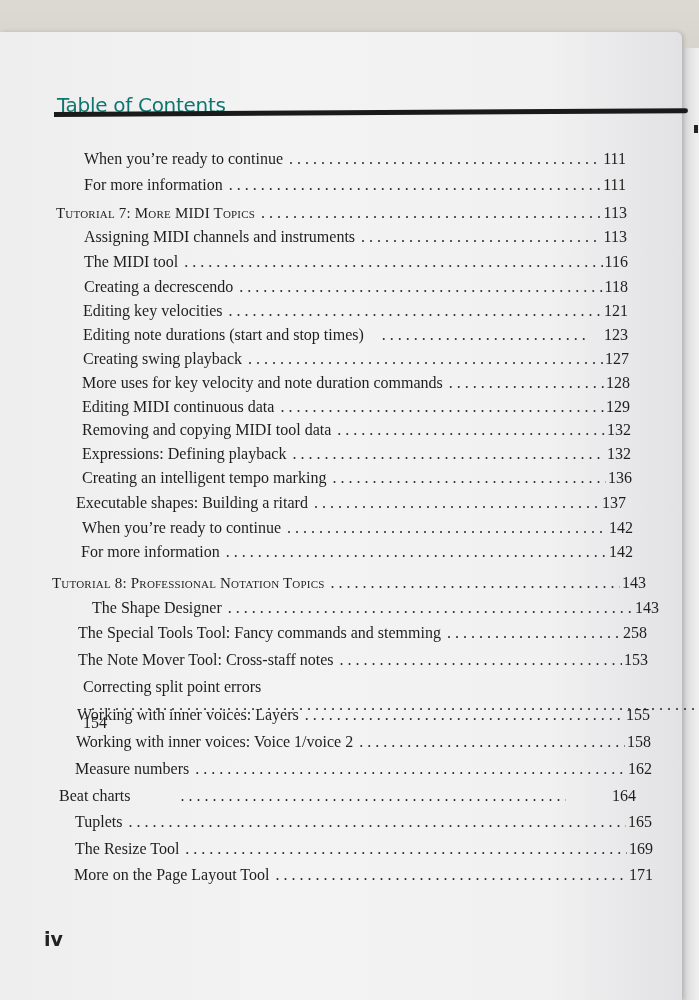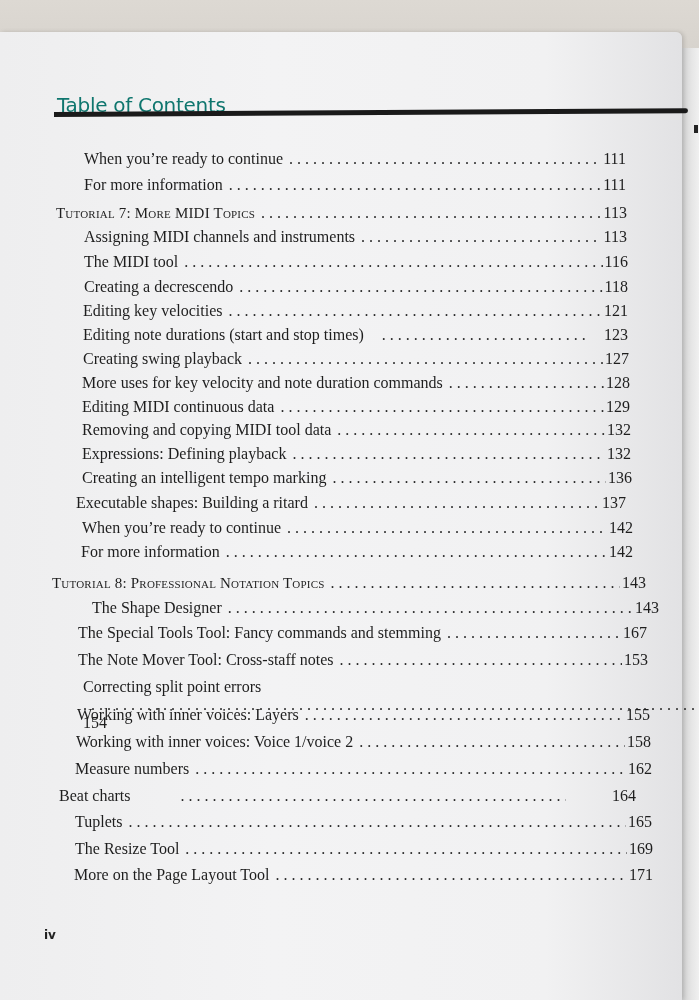--- a/index.html
+++ b/index.html
@@ -84,21 +84,21 @@
   .entry.chapter .label {
     font-variant: small-caps;
     font-size: 15px;
     letter-spacing: 0.2px;
   }
   .folio {
     position: absolute;
     left: 44px; top: 928px;
     font-family: "DejaVu Sans", sans-serif;
     font-weight: bold;
-    font-size: 12px;
+    font-size: 19px;
     color: #222;
   }
 </style>
 </head>
 <body>
 
 <div class="backdrop"></div>
 <div class="next-page"></div>
 
 <div class="page"></div>
@@ -200,21 +200,21 @@
     <span class="page-num">143</span>
   </div>
   <div class="entry" style="left:79px; top:599px; width:567px;margin-left:13px;">
     <span class="label">The Shape Designer</span>
     <span class="dots"></span>
     <span class="page-num">143</span>
   </div>
   <div class="entry" style="left:78px; top:624px; width:569px;">
     <span class="label">The Special Tools Tool: Fancy commands and stemming</span>
     <span class="dots"></span>
-    <span class="page-num">167</span>
+    <span class="page-num">258</span>
   </div>
   <div class="entry" style="left:78px; top:651px; width:570px;">
     <span class="label">The Note Mover Tool: Cross-staff notes</span>
     <span class="dots"></span>
     <span class="page-num">153</span>
   </div>
   <div class="entry" style="left:77px; top:678px; width:572px;flex-direction:column;">
     <span class="label">Correcting split point errors</span>
     <span class="dots"></span>
     <span class="page-num">154</span>

